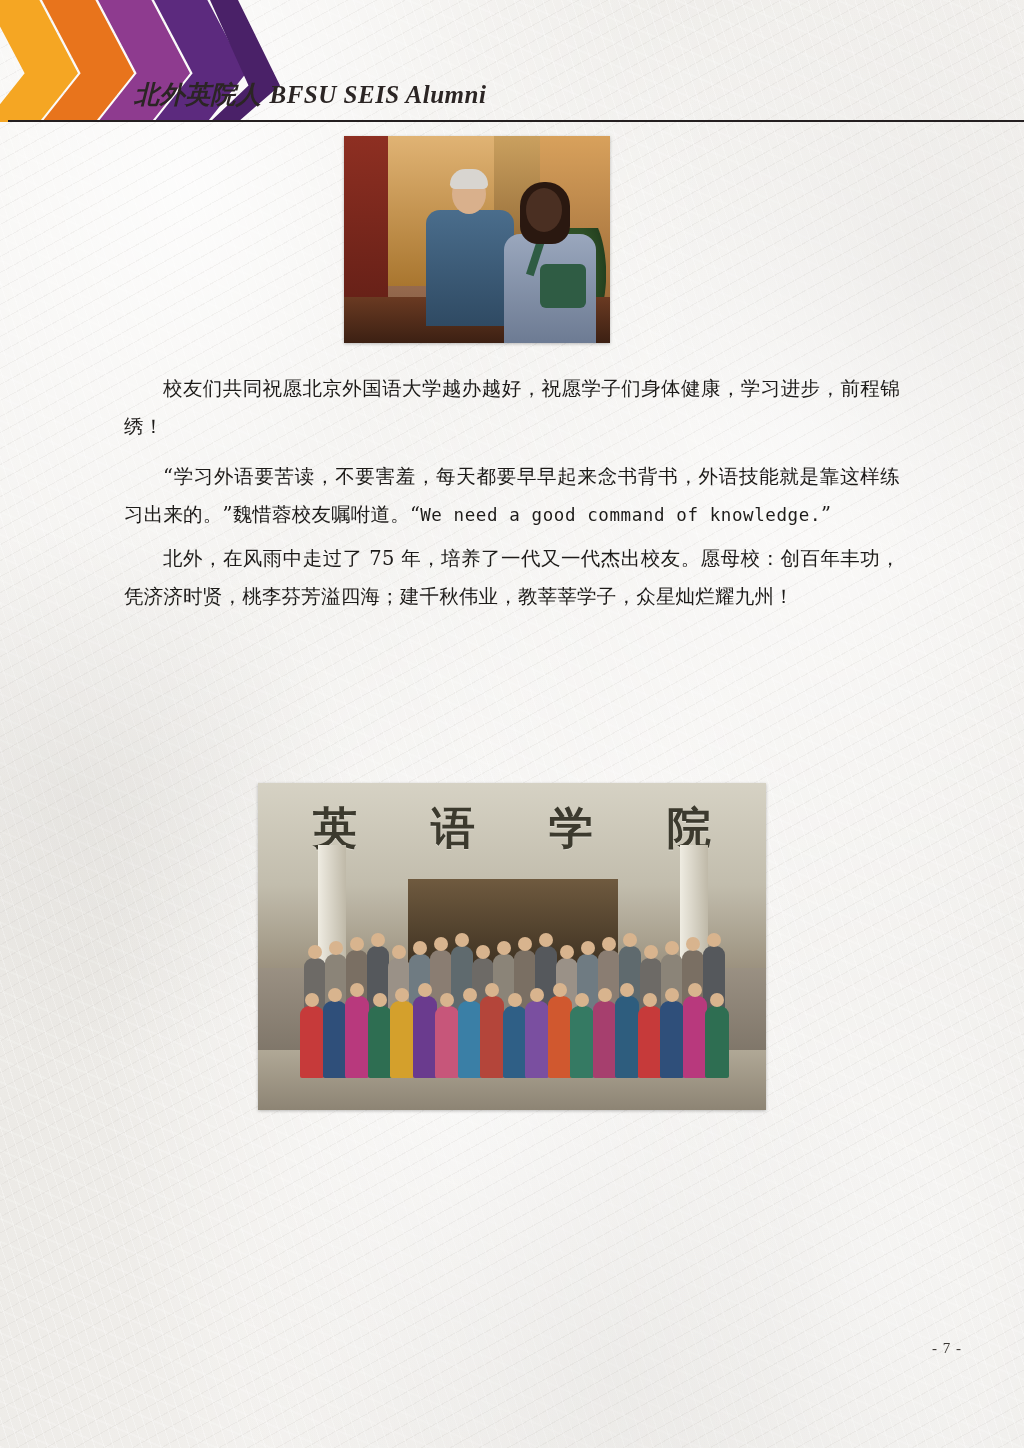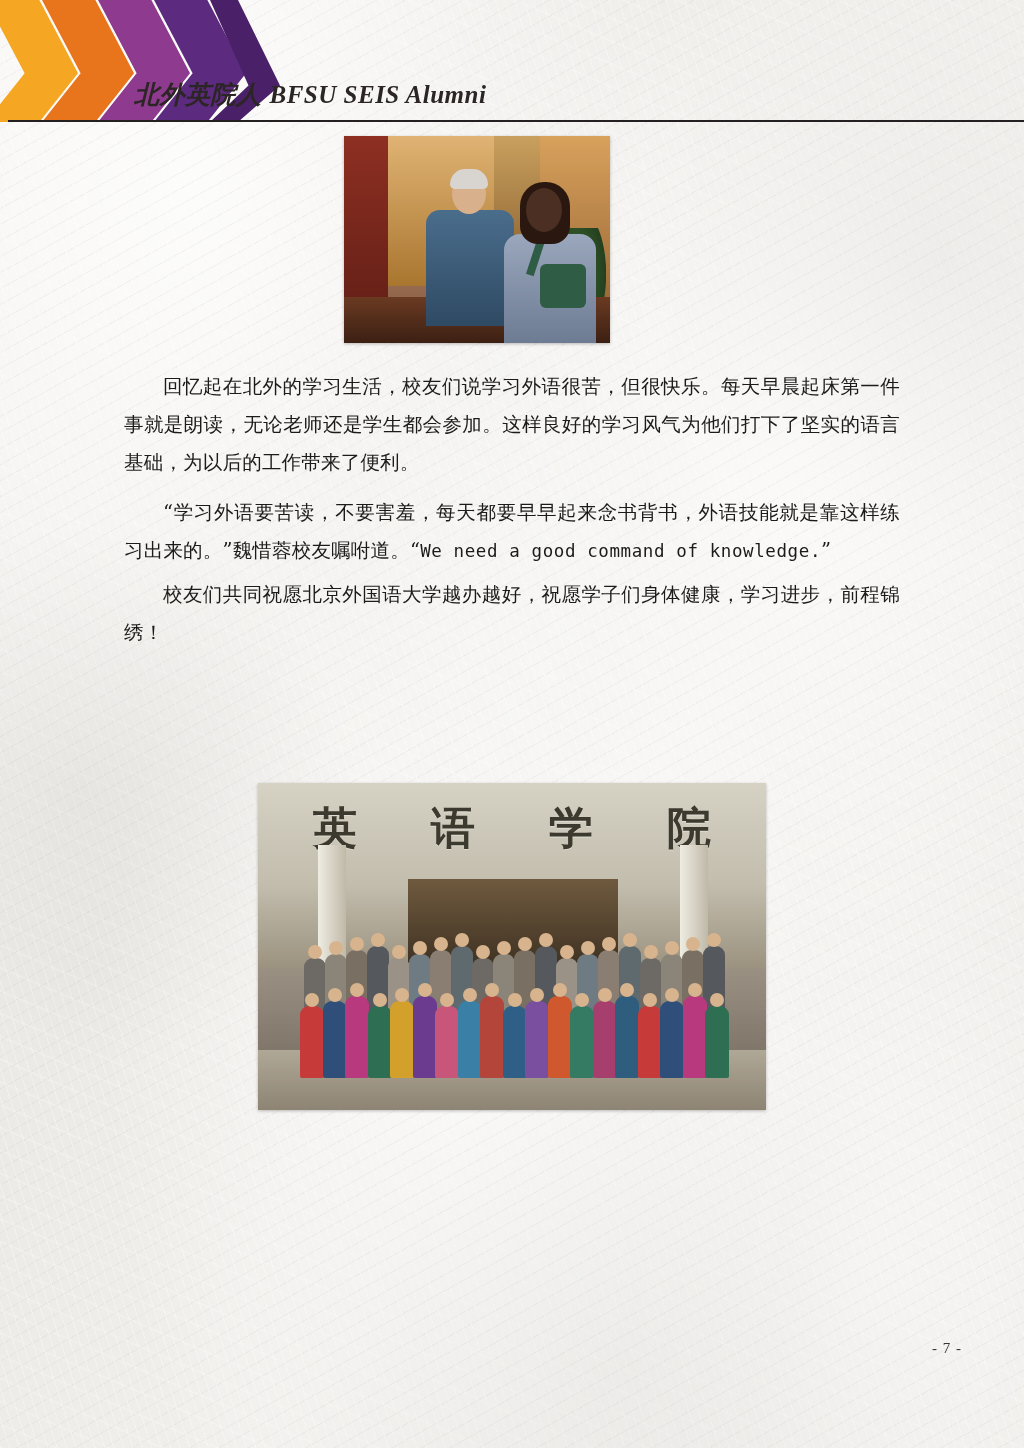--- a/index.html
+++ b/index.html
@@ -234,27 +234,27 @@
   <div class="p1-man-hair"></div>
   <div class="p1-woman-body"></div>
   <div class="p1-strap"></div>
   <div class="p1-bag"></div>
   <div class="p1-woman-hair"></div>
   <div class="p1-woman-head"></div>
 </div>
 
 <div class="content">
 
-  <p class="indent">回忆起在北外的学习生活，校友们说学习外语很苦，但很快乐。每天早晨起床第一件事就是朗读，无论老师还是学生都会参加。这样良好的学习风气为他们打下了坚实的语言基础，为以后的工作带来了便利。</p>
-
+
+
+  <p class="indent para-block-3">校友们共同祝愿北京外国语大学越办越好，祝愿学子们身体健康，学习进步，前程锦绣！</p>
 
   <p class="indent para-block-2"><span>“学习外语要苦读，不要害羞，每天都要早早起来念书背书，外语技能就是靠这样练习出来的。”魏惜蓉校友嘱咐道。“</span><span class="mono-quote">We need a good command of knowledge.</span><span>”</span></p>
 
-  <p class="indent para-block-3">校友们共同祝愿北京外国语大学越办越好，祝愿学子们身体健康，学习进步，前程锦绣！</p>
-
+  <p class="indent">北外，在风雨中走过了 75 年，培养了一代又一代杰出校友。愿母校：创百年丰功，凭济济时贤，桃李芬芳溢四海；建千秋伟业，教莘莘学子，众星灿烂耀九州！</p>
 
 </div>
 
 <div class="photo" id="photo-bottom">
   <div class="p2-sky"></div>
   <div class="p2-facade"></div>
   <div class="p2-signrow">
     <span class="p2-char">英</span>
     <span class="p2-char">语</span>
     <span class="p2-char">学</span>

